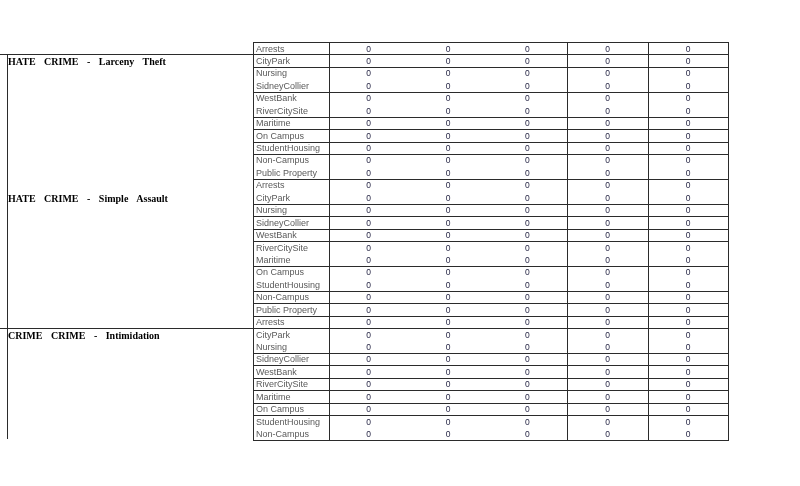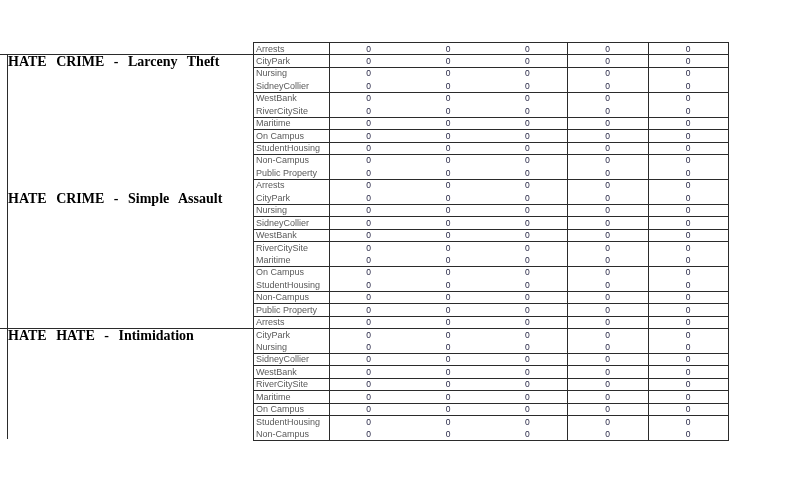--- a/index.html
+++ b/index.html
@@ -4,21 +4,21 @@
 <style>
   html,body{margin:0;padding:0;background:#ffffff;}
   .stage{
     position:relative;width:800px;height:486px;background:var(--bg,#ffffff);
     overflow:hidden;font-family:"Liberation Sans",sans-serif;
   }
   .vline{position:absolute;width:1px;background:var(--border,#2b2b2b);}
   .hline{position:absolute;height:1px;background:var(--border,#2b2b2b);}
   .sec-label{
     position:absolute;left:8px;white-space:nowrap;
-    font-family:"Liberation Serif",serif;font-weight:bold;font-size:14px;
+    font-family:"Liberation Serif",serif;font-weight:bold;font-size:10px;
     color:var(--sectext,#000000);word-spacing:6px;
   }
   .loc-cell{
     position:absolute;left:256px;width:72px;white-space:nowrap;overflow:hidden;
     font-size:9px;color:var(--loctext,#5a5a5a);
   }
   .val-cell{
     position:absolute;text-align:center;
     font-size:8.5px;color:var(--valtext,#1f1f3f);
   }
@@ -189,21 +189,21 @@
       <div class="val-cell" style="left: 648px; width: 80px; top: 303.688px; line-height: 12.4375px;">0</div>
       <div class="hline" style="left: 253px; top: 316px; width: 476px;"></div>
       <div class="loc-cell" style="top: 316.125px; line-height: 12.4375px;">Arrests</div>
       <div class="val-cell" style="left: 329px; width: 79.33px; top: 316.125px; line-height: 12.4375px;">0</div>
       <div class="val-cell" style="left: 408.33px; width: 79.34px; top: 316.125px; line-height: 12.4375px;">0</div>
       <div class="val-cell" style="left: 487.67px; width: 79.33px; top: 316.125px; line-height: 12.4375px;">0</div>
       <div class="val-cell" style="left: 567px; width: 81px; top: 316.125px; line-height: 12.4375px;">0</div>
       <div class="val-cell" style="left: 648px; width: 80px; top: 316.125px; line-height: 12.4375px;">0</div>
       <div class="hline" style="left: 253px; top: 328px; width: 476px;"></div>
       <div class="hline" style="left: 0px; top: 328px; width: 253px;"></div>
-      <div class="sec-label" style="top: 329.562px; line-height: 12.4375px;">HATE HATE - Intimidation</div>
+      <div class="sec-label" style="top: 329.562px; line-height: 12.4375px;">CRIME CRIME - Intimidation</div>
       <div class="loc-cell" style="top: 328.562px; line-height: 12.4375px;">CityPark</div>
       <div class="val-cell" style="left: 329px; width: 79.33px; top: 328.562px; line-height: 12.4375px;">0</div>
       <div class="val-cell" style="left: 408.33px; width: 79.34px; top: 328.562px; line-height: 12.4375px;">0</div>
       <div class="val-cell" style="left: 487.67px; width: 79.33px; top: 328.562px; line-height: 12.4375px;">0</div>
       <div class="val-cell" style="left: 567px; width: 81px; top: 328.562px; line-height: 12.4375px;">0</div>
       <div class="val-cell" style="left: 648px; width: 80px; top: 328.562px; line-height: 12.4375px;">0</div>
       <div class="loc-cell" style="top: 341px; line-height: 12.4375px;">Nursing</div>
       <div class="val-cell" style="left: 329px; width: 79.33px; top: 341px; line-height: 12.4375px;">0</div>
       <div class="val-cell" style="left: 408.33px; width: 79.34px; top: 341px; line-height: 12.4375px;">0</div>
       <div class="val-cell" style="left: 487.67px; width: 79.33px; top: 341px; line-height: 12.4375px;">0</div>

